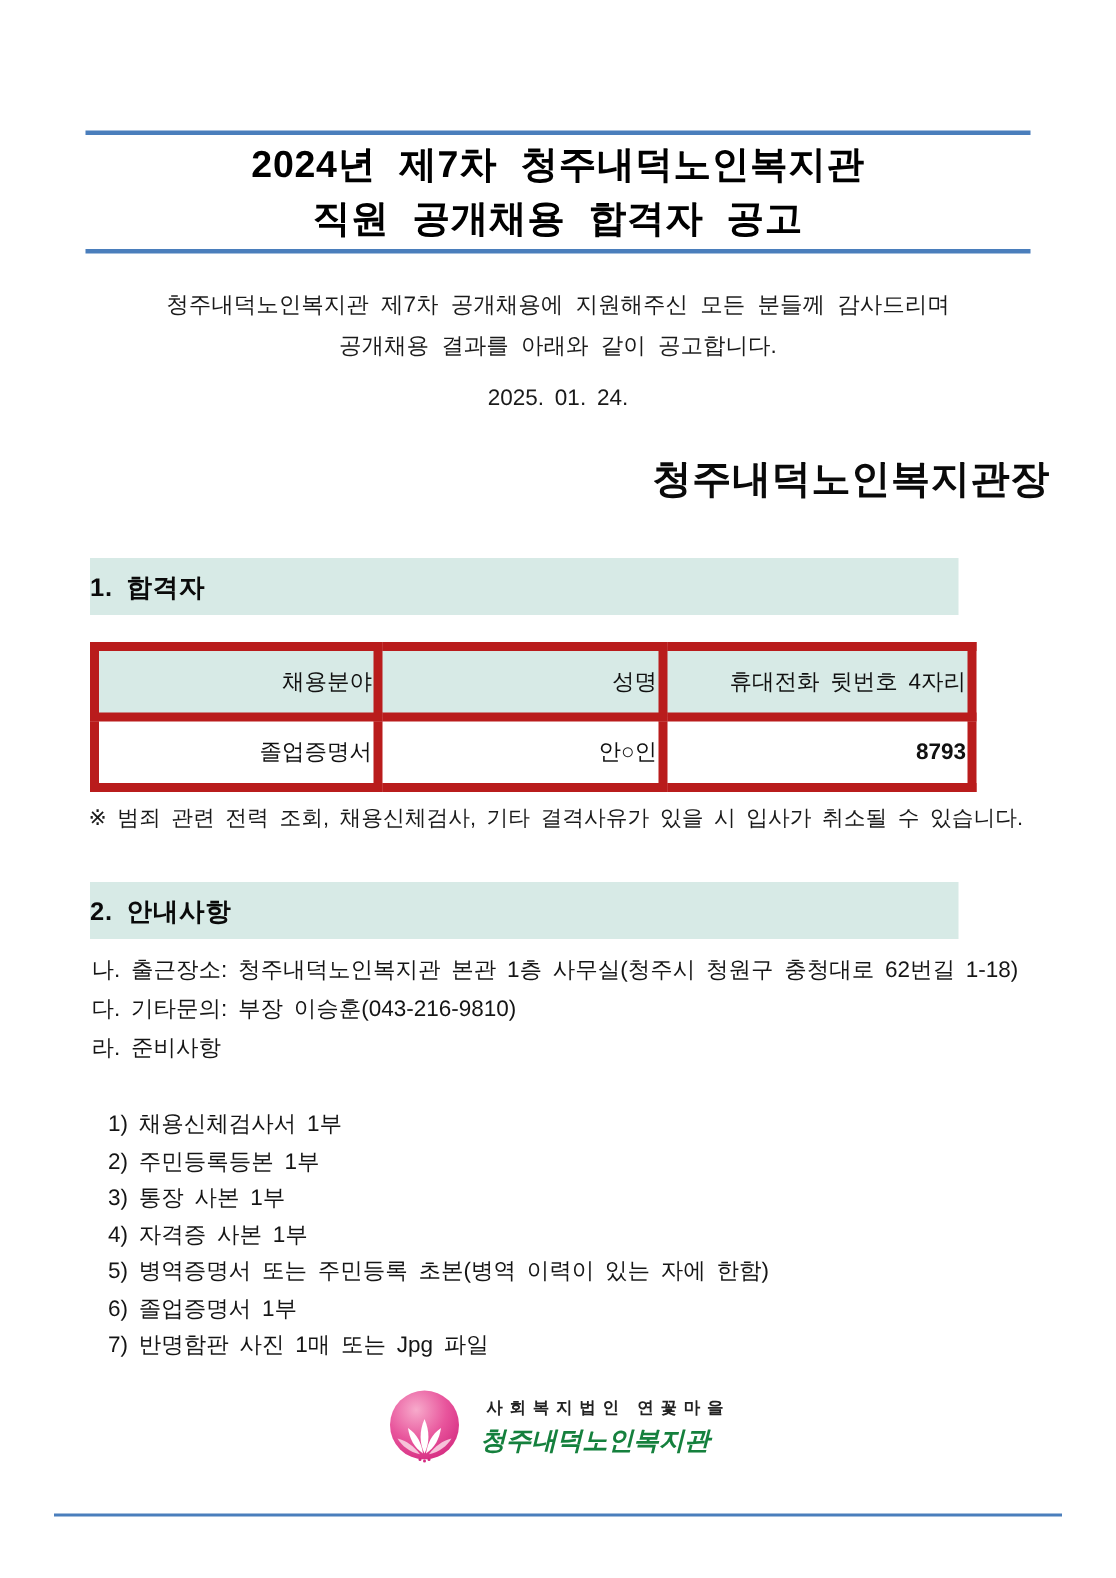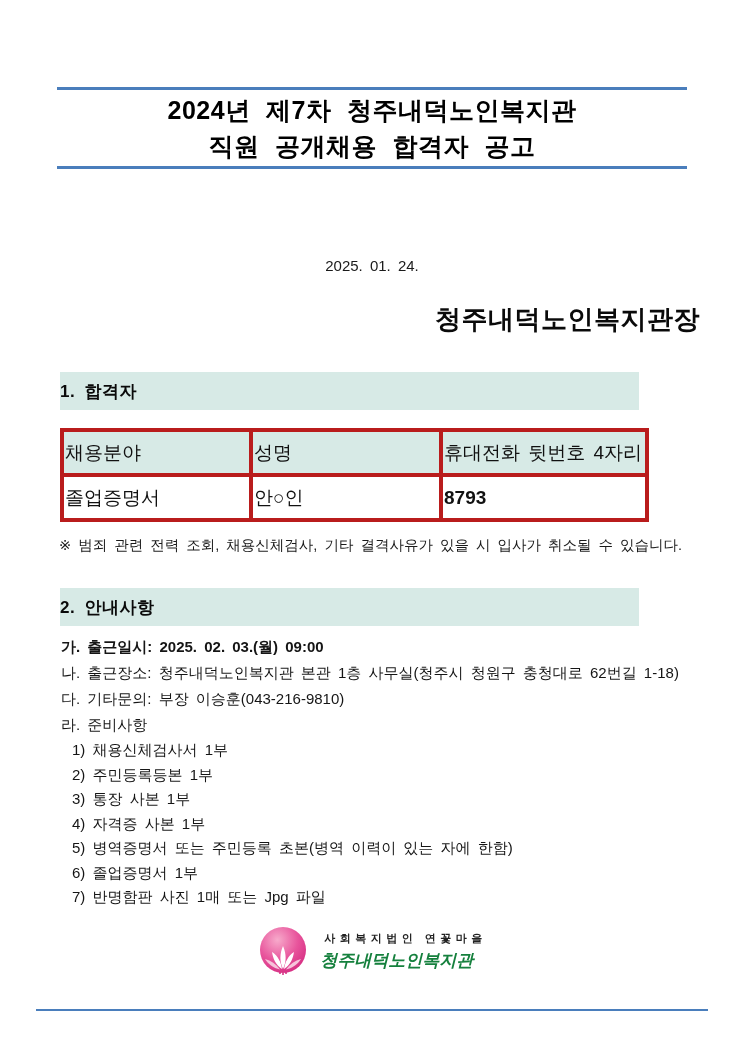--- a/index.html
+++ b/index.html
@@ -36,22 +36,22 @@
     font-size:17px;font-weight:bold;color:#0a0a0a;letter-spacing:0.5px;word-spacing:4px;
   }
   .band1{top:372px;}
   .band2{top:588px;}
 
   table.result{
     position:absolute;top:428px;left:60px;width:585px;
     border-collapse:collapse;table-layout:fixed;
   }
   table.result th,table.result td{
-    border:4px solid #b91c1c;text-align:left;vertical-align:middle;
-    font-size:19px;height:39px;word-spacing:3px;
+    border:6px solid #b91c1c;text-align:right;vertical-align:middle;
+    font-size:15px;height:39px;word-spacing:3px;
   }
   table.result{border:2px solid #000;}
   table.result th{background:#d7eae6;font-weight:normal;}
   td.bold-cell{font-weight:bold;}
   .col1{width:189px;}.col2{width:190px;}.col3{width:206px;}
 
   .note{
     position:absolute;top:536px;left:59px;right:40px;
     font-size:14.5px;word-spacing:3px;color:#1a1a1a;
   }
@@ -86,20 +86,24 @@
 
   <div class="rule rule-a"></div>
 
   <div class="title-block">
     <div>2024년 제7차 청주내덕노인복지관</div>
     <div>직원 공개채용 합격자 공고</div>
   </div>
 
   <div class="rule rule-b"></div>
 
+  <div class="intro">
+    <div>청주내덕노인복지관 제7차 공개채용에 지원해주신 모든 분들께 감사드리며</div>
+    <div>공개채용 결과를 아래와 같이 공고합니다.</div>
+  </div>
 
   <div class="date-line">2025. 01. 24.</div>
 
   <div class="signer">청주내덕노인복지관장</div>
 
   <div class="band band1">
     <span>1. 합격자</span>
   </div>
 
   <table class="result">
@@ -122,21 +126,20 @@
   </tbody>
     </table>
 
   <div class="note">※ 범죄 관련 전력 조회, 채용신체검사, 기타 결격사유가 있을 시 입사가 취소될 수 있습니다.</div>
 
   <div class="band band2">
     <span>2. 안내사항</span>
   </div>
 
   <div class="list-main">
-    <div class="li-bold">가. 출근일시: 2025. 02. 03.(월) 09:00</div>
     <div>나. 출근장소: 청주내덕노인복지관 본관 1층 사무실(청주시 청원구 충청대로 62번길 1-18)</div>
     <div>다. 기타문의: 부장 이승훈(043-216-9810)</div>
     <div>라. 준비사항</div>
   </div>
 
   <div class="list-sub">
     <div>1) 채용신체검사서 1부</div>
     <div>2) 주민등록등본 1부</div>
     <div>3) 통장 사본 1부</div>
     <div>4) 자격증 사본 1부</div>

